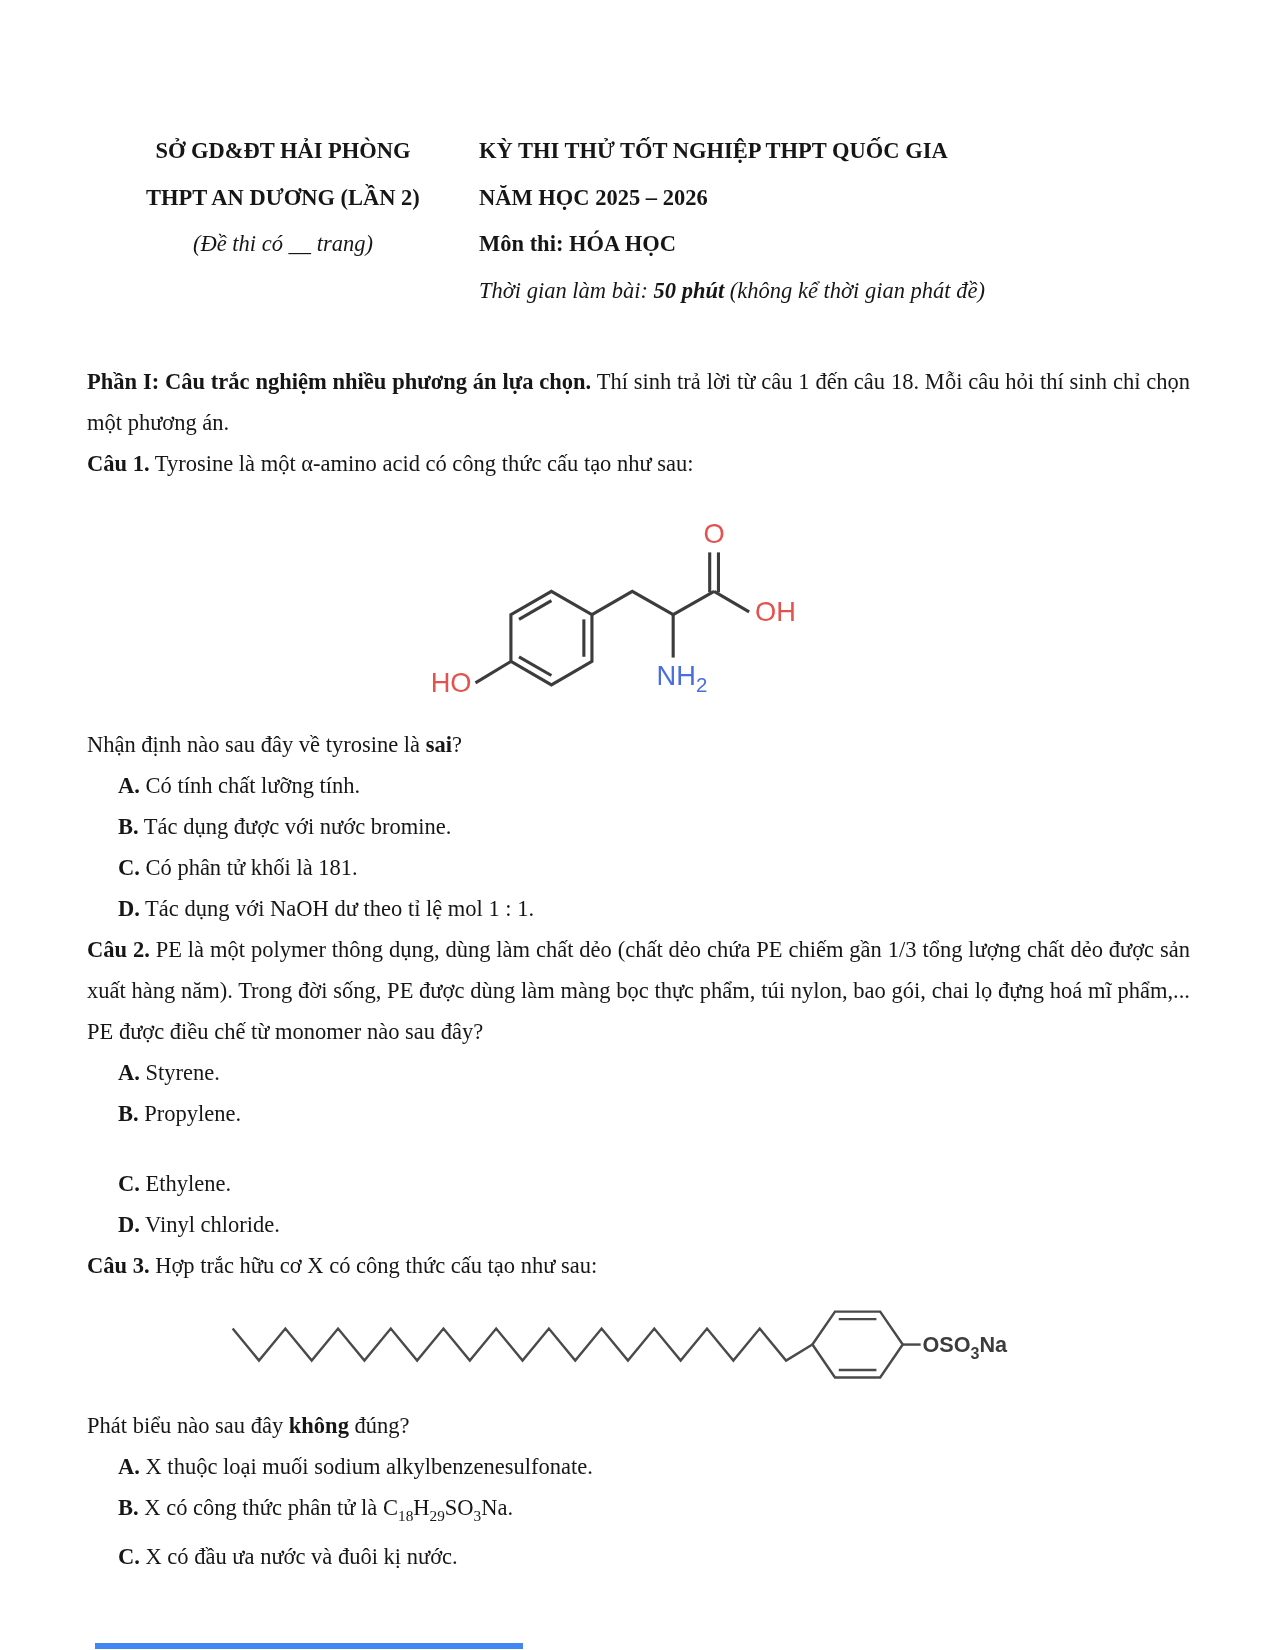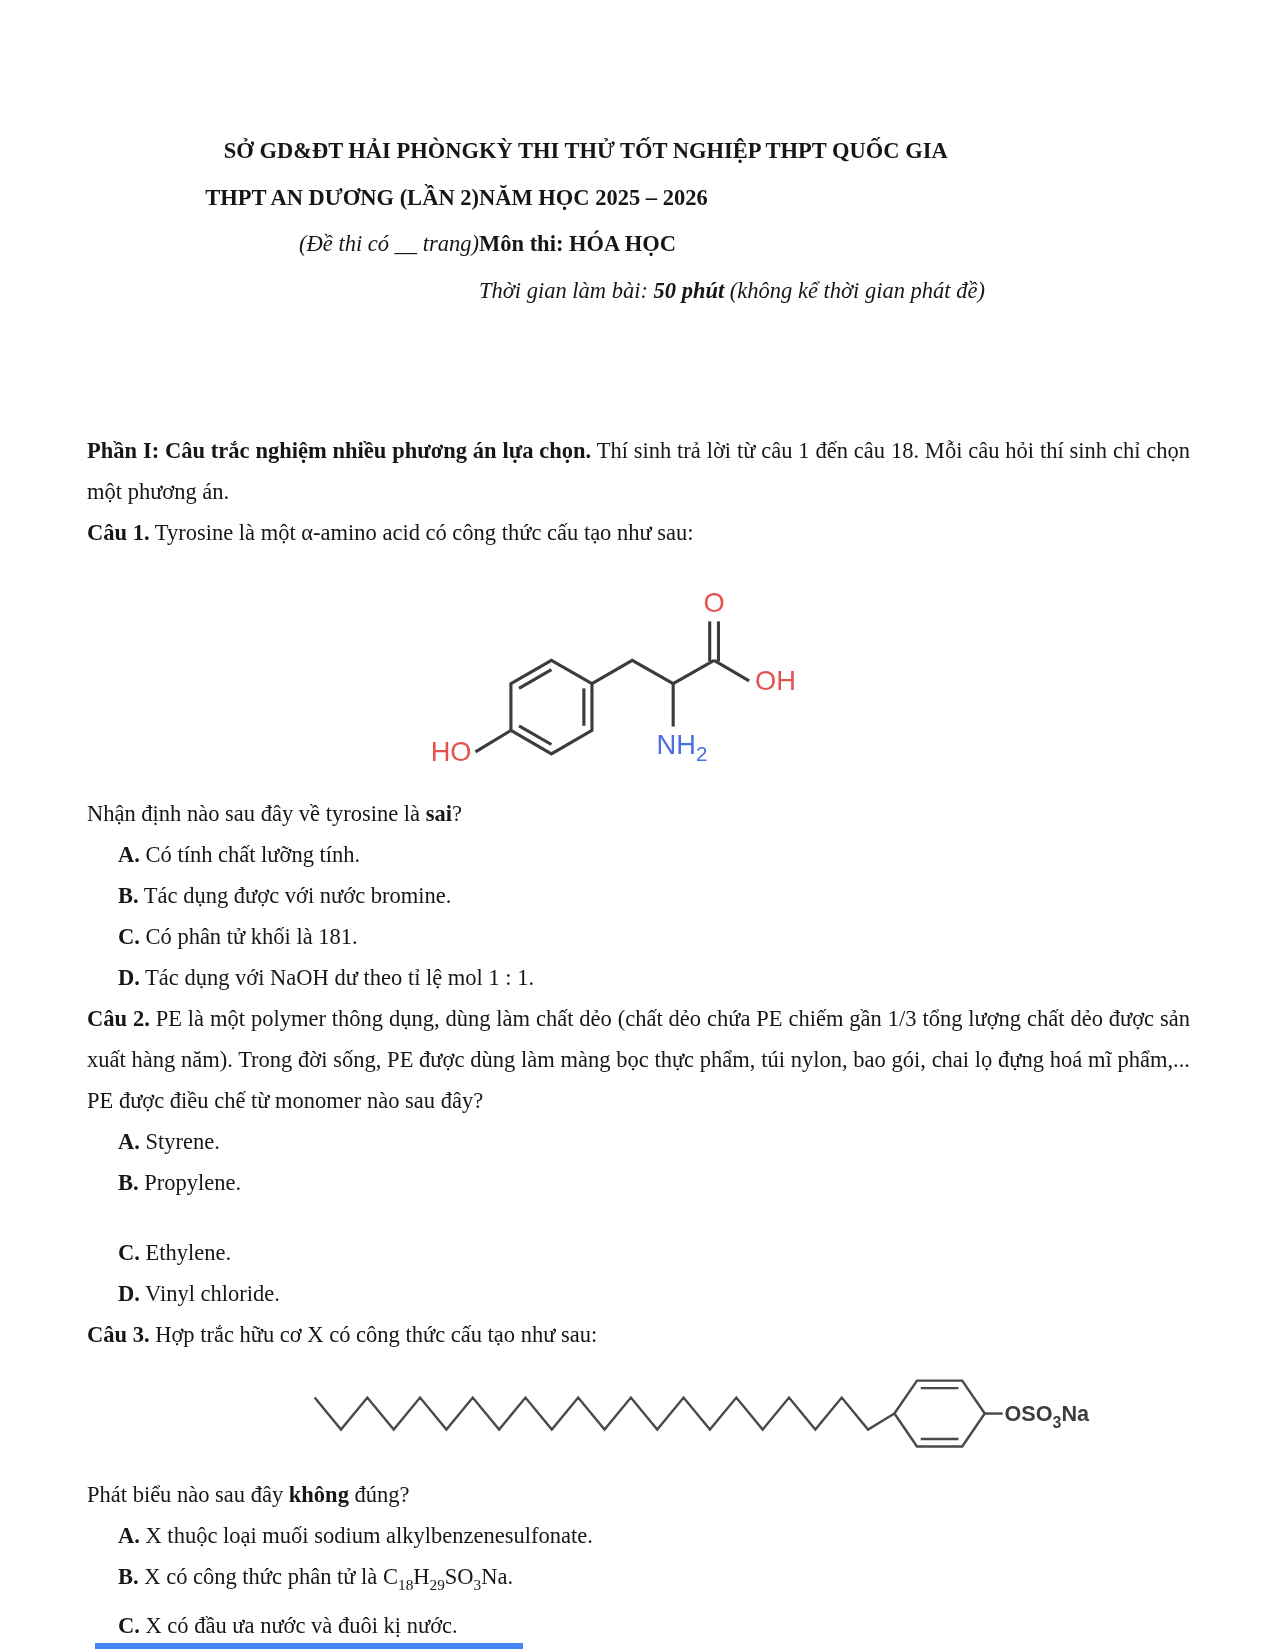--- a/index.html
+++ b/index.html
@@ -7,35 +7,35 @@
     width:1275px;height:1650px;
     font-family:"Liberation Serif","DejaVu Serif",serif;
     color:#161616;font-size:22.5px;
   }
   .page{position:relative;width:1275px;height:1650px;overflow:hidden;background:#fff;}
   .content{padding:0 85px 0 87px;}
   .bold{font-weight:bold;}
   .italic{font-style:italic;}
   
   .header{display:flex;padding-top:128px;}
-  .header-left{width:392px;text-align:right;}
+  .header-left{width:392px;text-align:center;}
   .header-right{width:640px;text-align:left;}
   .hrow{line-height:46.5px;white-space:nowrap;}
   
   .para{margin:0;line-height:41px;}
   .justify{text-align:justify;}
-  .part1{margin-top:116px;}
+  .part1{margin-top:47px;}
   .option{line-height:41px;padding-left:31px;}
   .options-row{display:flex;padding-left:31px;line-height:41px;flex-direction:column;}
   .options-row .col-a{width:250px;}
   .options-row .col-b{width:255px;}
   .options-row .col-c{width:252px;margin-top:29px;}
   
   .structure1-wrap{margin:8px 0 2px 318px;}
-  .structure2-wrap{margin:16px 0 10px 140px;text-align:center;}
+  .structure2-wrap{margin:16px 0 10px 140px;}
   svg text{font-family:"Liberation Sans","DejaVu Sans",sans-serif;}
   sub{font-size:0.68em;}
   .footer-bar{position:absolute;left:95px;bottom:1px;width:428px;height:6px;}
 </style>
 </head>
 <body>
 
 <div class="page">
   <div class="content">
 

